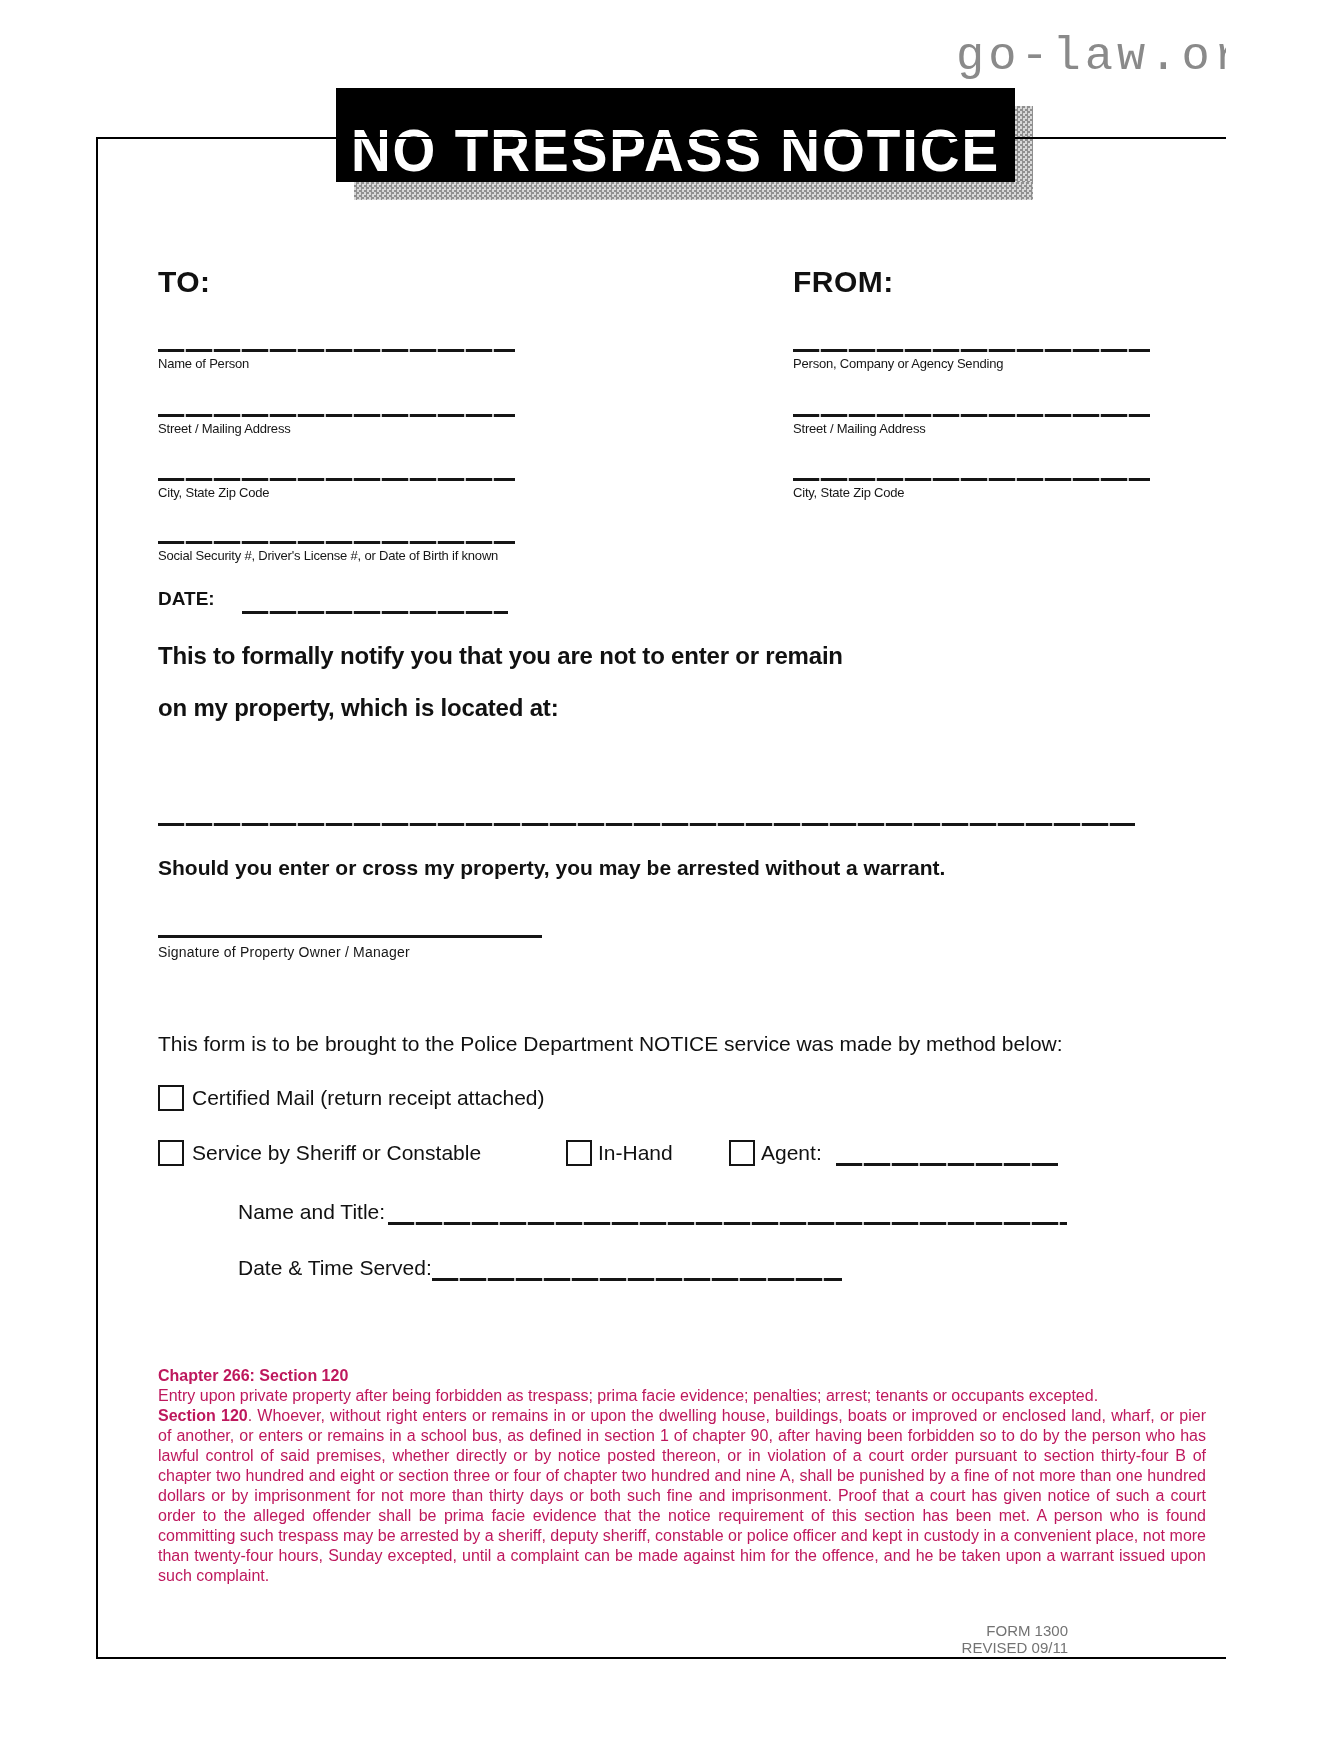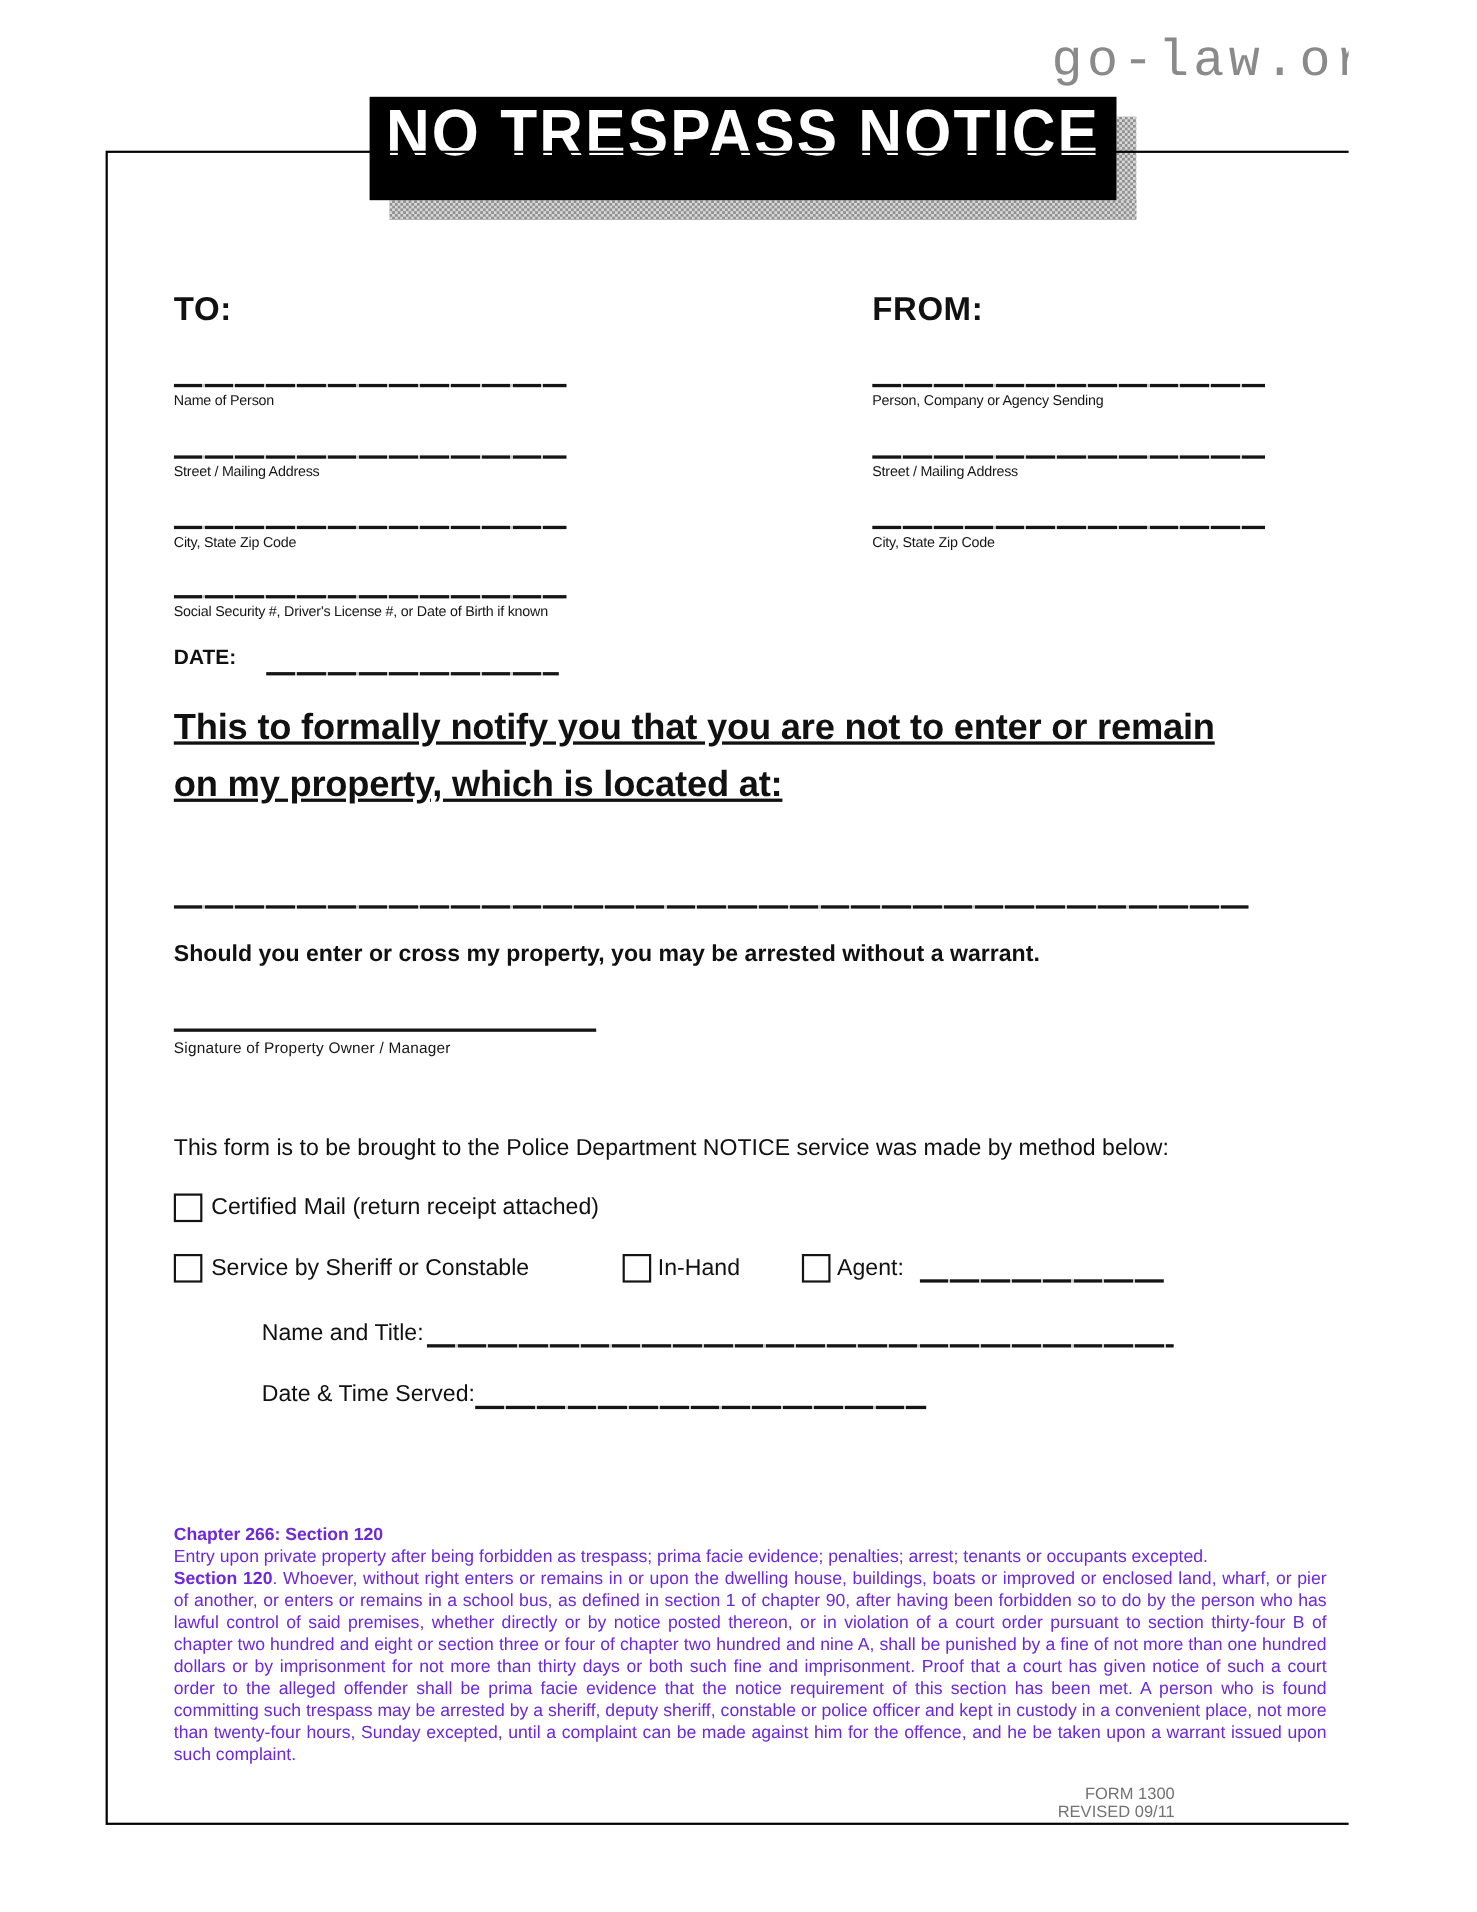--- a/index.html
+++ b/index.html
@@ -20,21 +20,21 @@
     font-size:47px;
     letter-spacing:4px;
     color:#8a8a8a;
     white-space:nowrap;
   }
 
   
   .banner{
     left:336px;top:88px;width:679px;height:94px;
     background:#000000;
-    display:flex;align-items:flex-start;justify-content:center;
+    display:flex;align-items:flex-end;justify-content:center;
   }
   .banner-text{
     color:#ffffff;
     font-size:55px;
     font-weight:bold;
     letter-spacing:2px;
     white-space:nowrap;
     transform:scaleY(1.08);
   }
   .checker{
@@ -56,36 +56,36 @@
   .fill-line{
     height:3px;
     background:repeating-linear-gradient(to right,#151515 0 26px, rgba(21,21,21,0.25) 26px 28px);
   }
   .solid-line{height:3px;background:#151515;}
   .small-label{font-size:13px;letter-spacing:-0.2px;color:#161616;white-space:nowrap;}
 
   .date-label{font-size:19px;font-weight:bold;}
 
   .big-heading{
-    font-size:33px;font-weight:bold;letter-spacing:-0.2px;white-space:nowrap;text-decoration:underline;
+    font-size:24px;font-weight:bold;letter-spacing:-0.2px;white-space:nowrap;
   }
 
   .warning{font-size:21px;font-weight:bold;white-space:nowrap;}
   .sig-label{font-size:14px;letter-spacing:0.2px;color:#161616;}
 
   .instruction{font-size:21px;white-space:nowrap;}
 
   .checkbox{
     width:22px;height:22px;
     border:2px solid #141414;
     background:#fff;
   }
   .cb-label{font-size:21px;white-space:nowrap;}
 
-  .statute{width:1048px;font-size:16px;line-height:20px;text-align:justify;color:#6d28d9;margin-top:20px;}
+  .statute{width:1048px;font-size:16px;line-height:20px;text-align:justify;color:#be185d;}
   .statute-title{font-weight:bold;font-size:16px;line-height:20px;}
   .statute b{font-weight:bold;}
 
   .footer{
     font-size:15px;line-height:17px;text-align:right;color:#737373;
   }
 </style>
 </head>
 <body>
 

